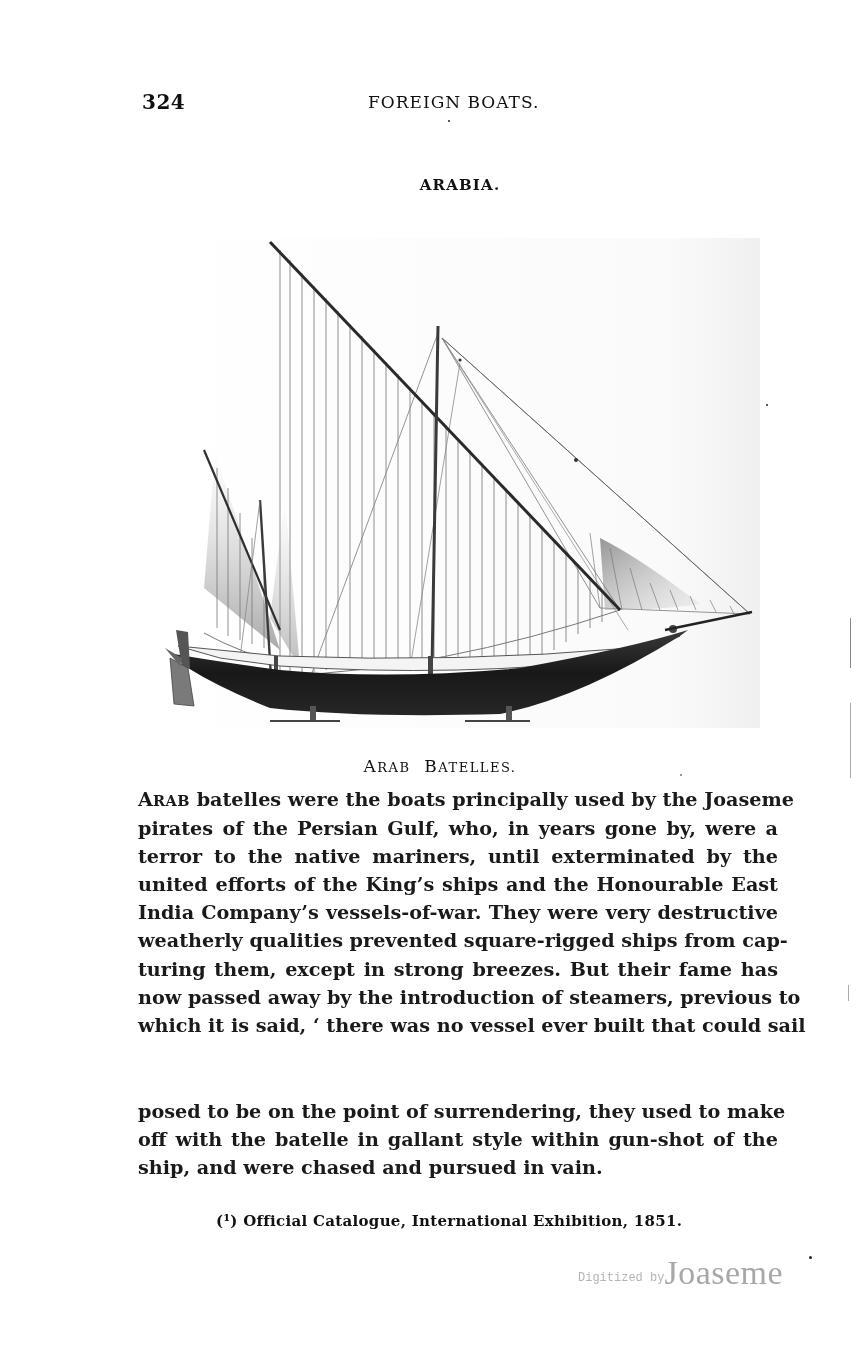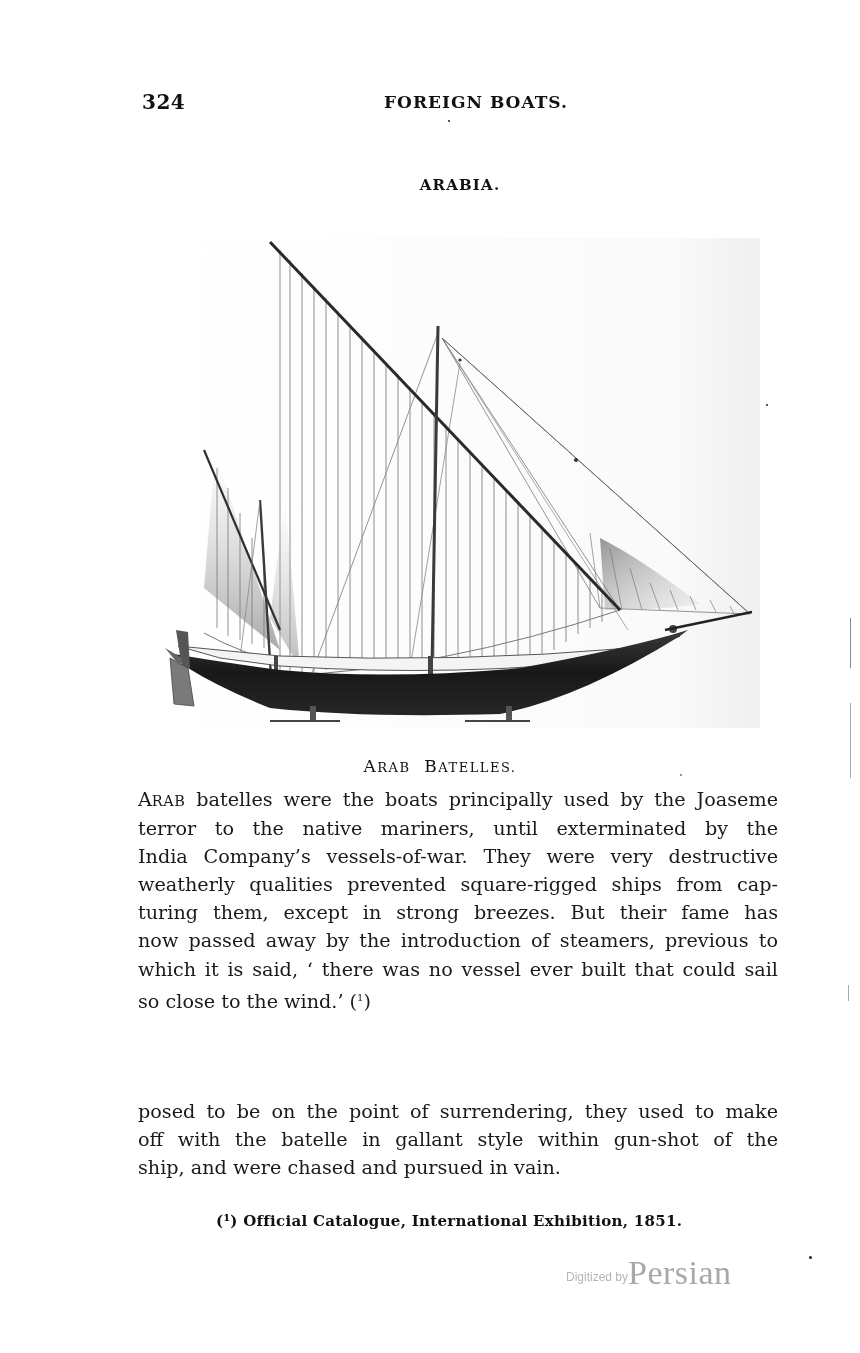--- a/index.html
+++ b/index.html
@@ -1,35 +1,35 @@
 <!DOCTYPE html>
 <html><head>
 <meta charset="utf-8">
 <style>
   html, body { margin: 0; padding: 0; background: #ffffff; }
   body { width: 860px; height: 1353px; position: relative; overflow: hidden;
          font-family: "DejaVu Serif", "Liberation Serif", serif; color: #111; }
   .abs { position: absolute; }
   .running-head { top: 90px; left: 0; width: 752px; height: 30px; }
   .page-number { position: absolute; left: 142px; top: 0; font-size: 20px; font-weight: bold; letter-spacing: 0.5px; }
-  .running-title { position: absolute; left: 384px; top: 2px; font-size: 17px; font-weight: bold; letter-spacing: 1px; }
+  .running-title { position: absolute; left: 368px; top: 2px; font-size: 17px; font-weight: normal; letter-spacing: 1px; }
   .section-title { top: 176px; left: 0; width: 920px; text-align: center; font-size: 15px; font-weight: bold; letter-spacing: 1.2px; }
   .plate { top: 238px; left: 160px; width: 600px; height: 490px; }
   .caption { top: 756px; left: 0; width: 880px; text-align: center; font-size: 17px; letter-spacing: 1.5px; }
   .caption .sc { font-size: 13px; }
-  .body-text { left: 138px; width: 640px; font-size: 19.2px; line-height: 28.1px; text-align: justify; font-weight: normal; color: #1a1a1a; }
+  .body-text { left: 138px; width: 640px; font-size: 19.2px; line-height: 28.1px; text-align: justify; font-weight: bold; color: #1a1a1a; }
   .para1 { top: 786px; }
   .para2 { top: 1098px; }
   .para2 .indent { display: inline-block; width: 22px; }
   .body-text .line { display: block; text-align: justify; text-align-last: justify; white-space: nowrap; }
   .body-text .line.last { text-align-last: left; }
   .sc-lead { font-size: 14.5px; letter-spacing: 0.5px; }
   .footnote { top: 1212px; left: 216px; font-size: 15px; font-weight: bold; letter-spacing: 0.3px; }
   .watermark { top: 1254px; left: 566px; color: #b5b5b5; white-space: nowrap; }
-  .watermark .small { font-family: Liberation Sans, sans-serif; font-size: 12px; vertical-align: 3px; }
+  .watermark .small { font-family: Liberation Mono, monospace; font-size: 12px; vertical-align: 3px; margin-left: 12px; }
   .watermark .big { font-family: "Liberation Serif", serif; font-size: 34px; color: #a8a8a8; letter-spacing: 0.5px; }
   .margin-mark { background: #888; width: 1px; }
   .speck { width: 3px; height: 3px; border-radius: 50%; background: #222; }
   sup { font-size: 10px; }
 </style>
 </head>
 <body>
 
 <div class="abs running-head">
   <span class="page-number">324</span>
@@ -157,39 +157,40 @@
 <div class="abs speck" style="top:404px;left:766px;width:2px;height:2px;"></div>
 
 <div class="abs caption">
   <span>A</span><span class="sc">RAB</span>&nbsp;
   <span>B</span><span class="sc">ATELLES.</span>
 </div>
 <div class="abs speck" style="top:774px;left:680px;width:2px;height:2px;background:#777;"></div>
 
 <div class="abs body-text para1">
   <span class="line"><span>A</span><span class="sc-lead">RAB</span><span> batelles were the boats principally used by the Joaseme</span></span>
+  <span class="line">pirates of the Persian Gulf, who, in years gone by, were a</span>
   <span class="line">terror to the native mariners, until exterminated by the</span>
+  <span class="line">united efforts of the King’s ships and the Honourable East</span>
   <span class="line">India Company’s vessels-of-war.  They were very destructive</span>
   <span class="line">weatherly qualities prevented square-rigged ships from cap-</span>
   <span class="line">turing them, except in strong breezes.  But their fame has</span>
   <span class="line">now passed away by the introduction of steamers, previous to</span>
   <span class="line">which it is said, ‘ there was no vessel ever built that could sail</span>
-  <span class="line last"><span>so close to the wind.’ (</span><sup>1</sup><span>)</span></span>
 </div>
 
 <div class="abs body-text para2">
   <span class="line">posed to be on the point of surrendering, they used to make</span>
   <span class="line">off with the batelle in gallant style within gun-shot of the</span>
   <span class="line last">ship, and were chased and pursued in vain.</span>
 </div>
 
 <div class="abs footnote">
   <span>(¹)</span><span> Official Catalogue, International Exhibition, 1851.</span>
 </div>
 
 <div class="abs watermark">
-  <span class="small">Digitized by</span><span class="big">Persian</span>
+  <span class="small">Digitized by</span><span class="big">Joaseme</span>
 </div>
 <div class="abs speck" style="top:1256px;left:809px;"></div>
 
 <div class="abs margin-mark" style="top:618px;left:850px;height:50px;"></div>
 <div class="abs margin-mark" style="top:703px;left:850px;height:75px;background:#aaa;"></div>
 <div class="abs margin-mark" style="top:985px;left:848px;height:16px;background:#aaa;"></div>
 
 </body></html>

